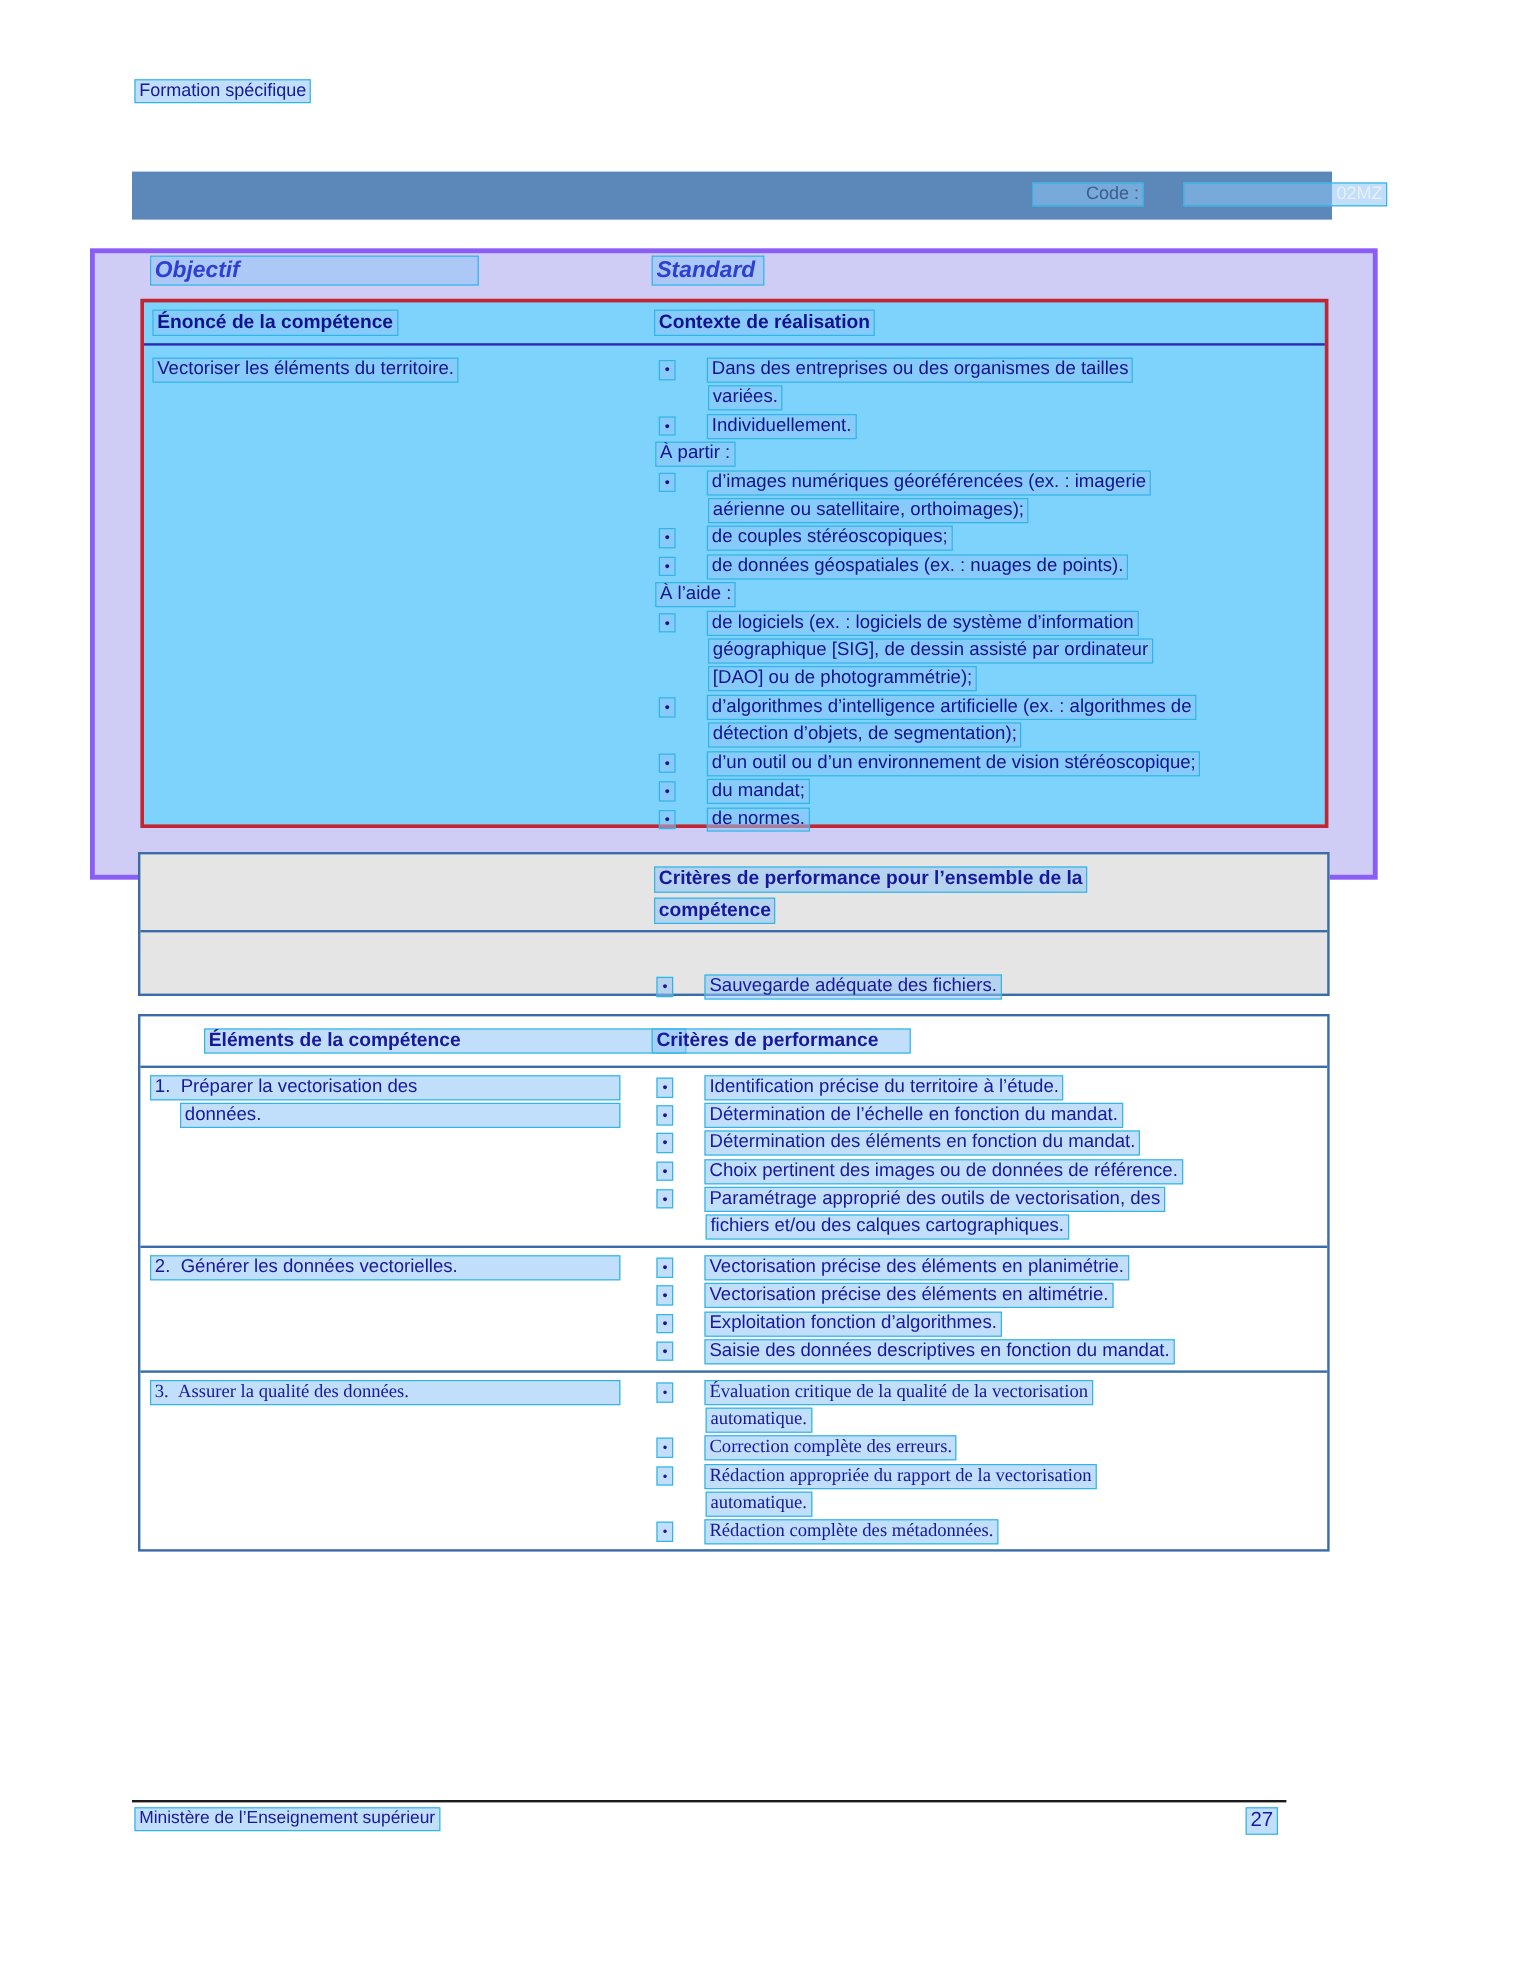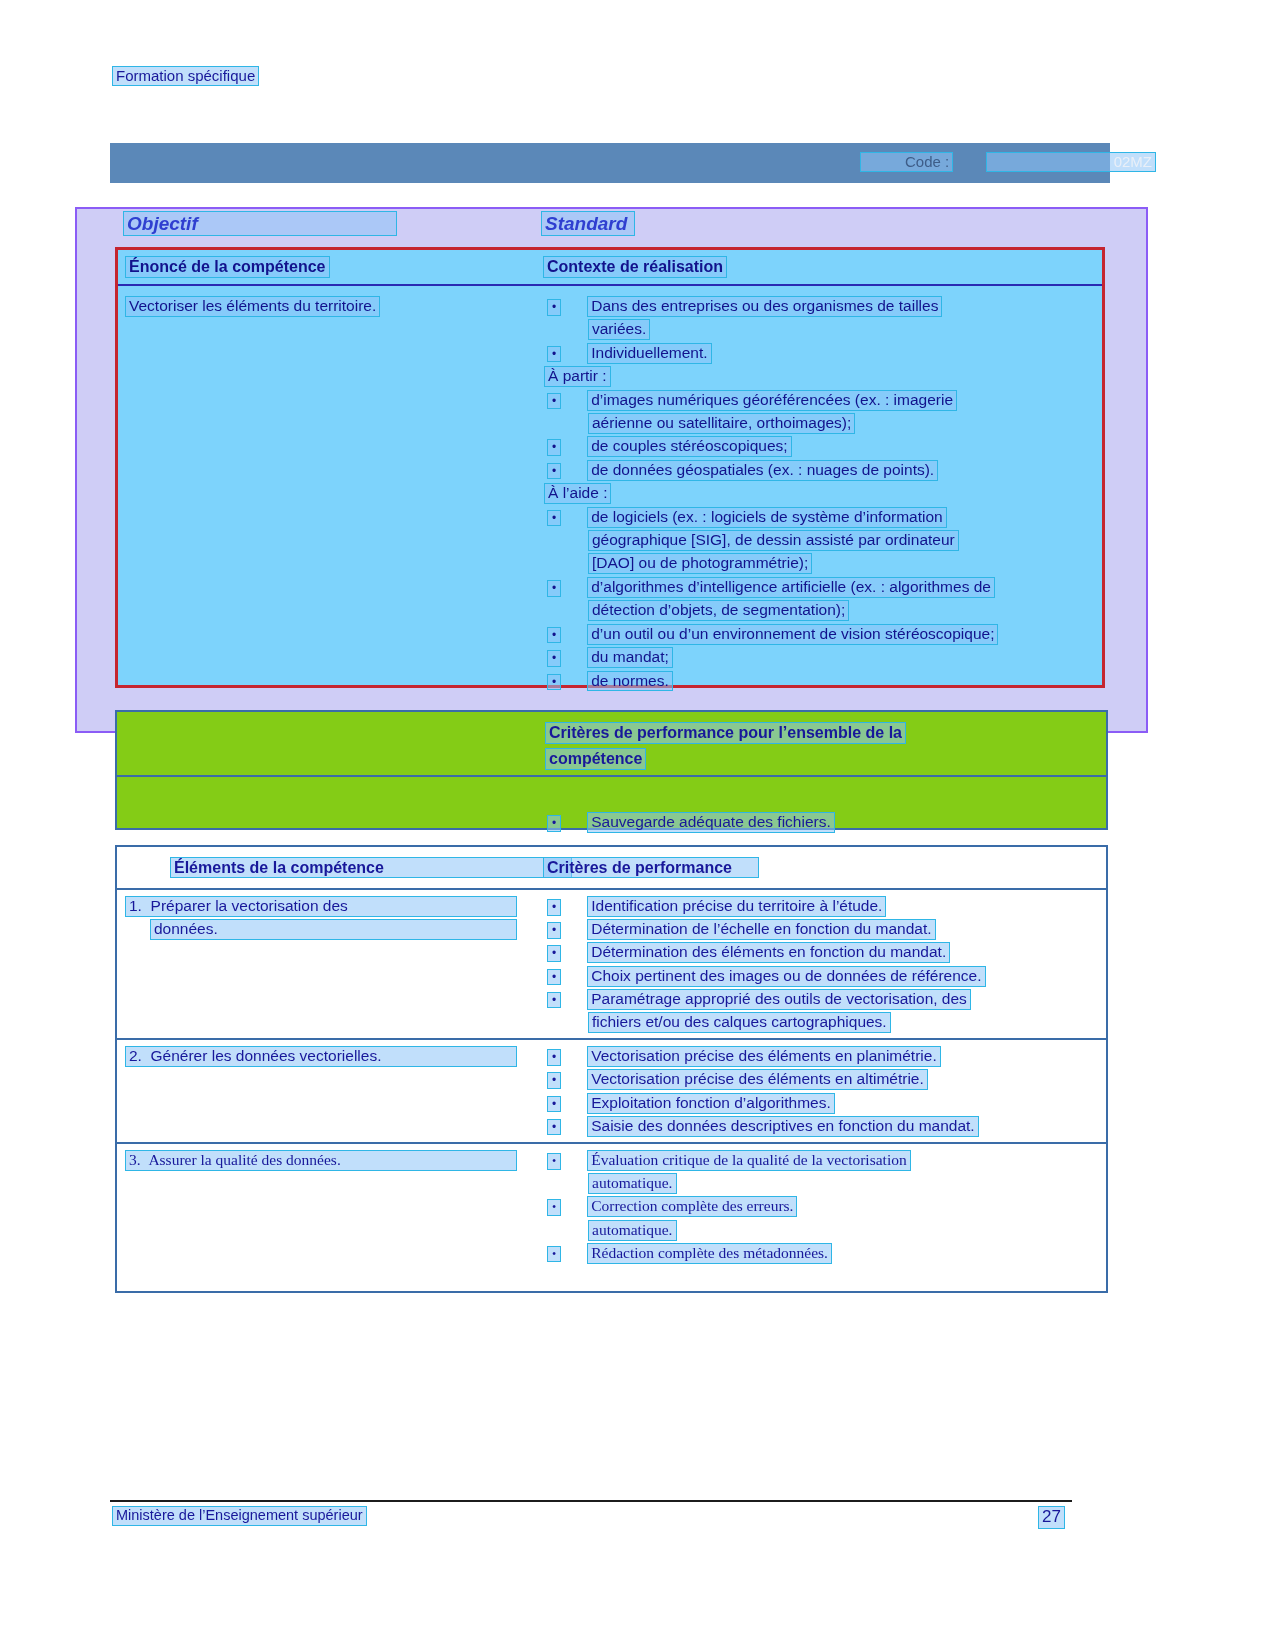--- a/index.html
+++ b/index.html
@@ -12,42 +12,42 @@
         border:1px solid #2fb6e6; padding:0 3px; white-space:nowrap; line-height:1.22; }
   .b  { font-weight:bold; }
 
   .top-label { position:absolute; left:112px; top:66px; font-size:15px; }
 
   .band { position:absolute; left:110px; top:143px; width:1000px; height:40px; background:#5b88b8; }
   .code-label { position:absolute; left:750px; top:9px; font-size:15px; color:#3e5d88; min-width:90px;padding-left:44px; }
   .code-value { position:absolute; left:876px; top:9px; font-size:15px; color:#e9eff8; min-width:170px; text-align:right; }
 
   .outer-box { position:absolute; left:75px; top:207px; width:1073px; height:526px;
-               border:2px solid #8b5cf6; background:#cfcdf6; }
+               border:4px solid #8b5cf6; background:#cfcdf6; }
   .objectif { position:absolute; left:46px; top:2px; min-width:274px;
               font-weight:bold; font-style:italic; font-size:19px; color:#2f3fd0; }
   .standard { position:absolute; left:464px; top:2px; min-width:94px;
               font-weight:bold; font-style:italic; font-size:19px; color:#2f3fd0; }
 
   .red-table { position:absolute; left:38px; top:38px; width:990px; height:441px;
                border:3px solid #c5252f; background:#7dd3fc; font-size:15.5px; color:#12128c; }
   .rt-head { display:flex; height:36px; border-bottom:2px solid #2a2ab2; align-items:center; font-size:16px; }
   .rt-head .cl { width:425px; padding-left:7px; }
   .rt-head .cr { flex:1; }
   .rt-body { display:flex; padding-top:8px; }
   .rt-body .cl { width:425px; padding-left:7px; }
   .rt-body .cr { flex:1; }
   .ln { line-height:23.4px; }
   .ln.bl { padding-left:4px; }
   .ln.ct { padding-left:45px; }
   .ln.pl { padding-left:1px; }
   .bu { font-size:12px; padding:0 4px; margin-right:26px; }
 
   .table2 { position:absolute; left:115px; top:710px; width:993px; height:120px;
-            border:2px solid #3a6ca8; background:#84cc16; font-size:15.5px; }
+            border:2px solid #3a6ca8; background:#e5e5e5; font-size:15.5px; }
   .t2-head { min-height:65px; border-bottom:2px solid #3a6ca8; padding:8px 0 0 428px; }
   .t2-head .ln { line-height:26px; font-size:16px; }
   .t2-body { padding-top:5px; }
   .t2-body .ln { line-height:24px; }
   .t2-body .ln.bl { padding-left:430px;margin-top:28px; }
 
   .table3 { position:absolute; left:115px; top:845px; width:993px; height:448px;
             border:2px solid #3a6ca8; background:#fff; font-size:15.5px; }
   .t3-head { display:flex; height:43px; border-bottom:2px solid #3a6ca8; align-items:center; font-size:16px; }
   .t3-head .cl { width:426px; padding-left:8px; }
@@ -162,20 +162,21 @@
     </div>
 
     <div class="t3-row">
       <div class="cl">
         <div class="ln"><span class="hl wide">3.&nbsp;&nbsp;Assurer la qualité des données.</span></div>
       </div>
       <div class="cr">
         <div class="ln bl"><span class="hl bu">•</span><span class="hl">Évaluation critique de la qualité de la vectorisation</span></div>
         <div class="ln ct"><span class="hl">automatique.</span></div>
         <div class="ln bl"><span class="hl bu">•</span><span class="hl">Correction complète des erreurs.</span></div>
+        <div class="ln bl"><span class="hl bu">•</span><span class="hl">Rédaction appropriée du rapport de la vectorisation</span></div>
         <div class="ln ct"><span class="hl">automatique.</span></div>
         <div class="ln bl"><span class="hl bu">•</span><span class="hl">Rédaction complète des métadonnées.</span></div>
       </div>
     </div>
   </div>
 
   <div class="footer-rule"></div>
   <div class="footer-left">
     <span class="hl">Ministère de l’Enseignement supérieur</span>
   </div>

